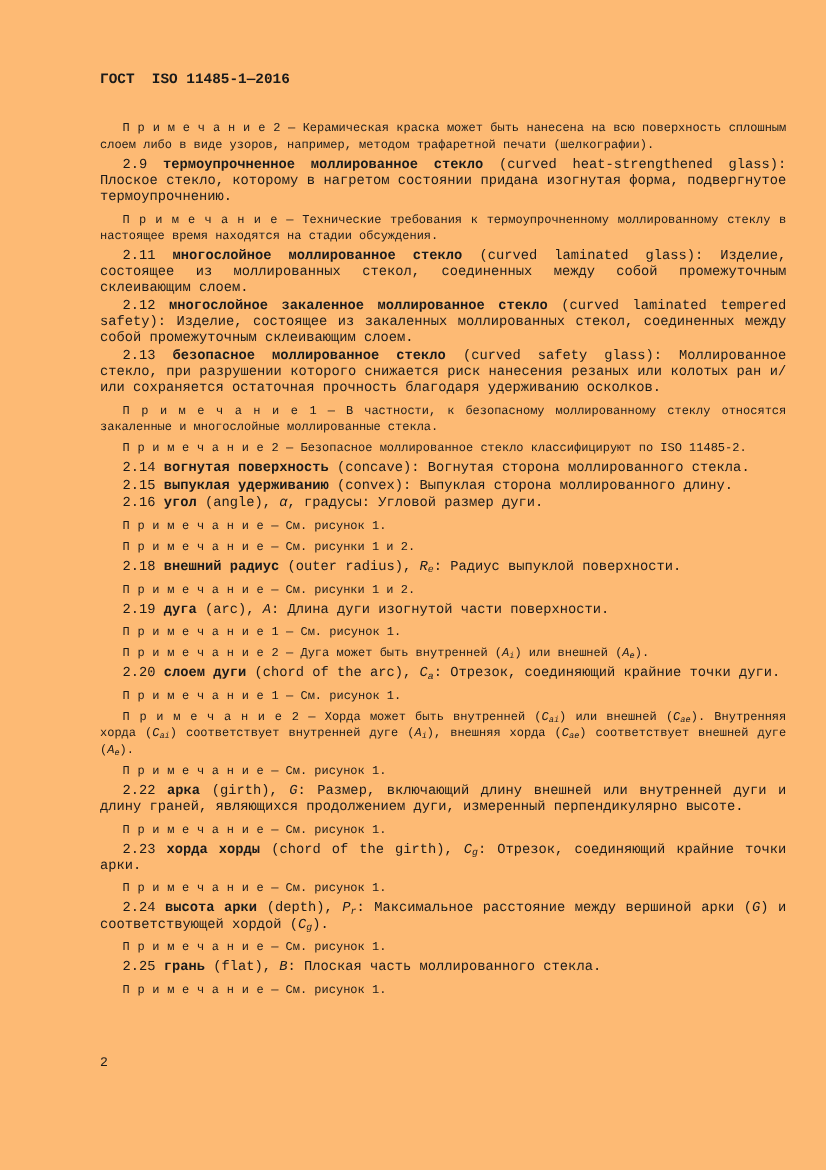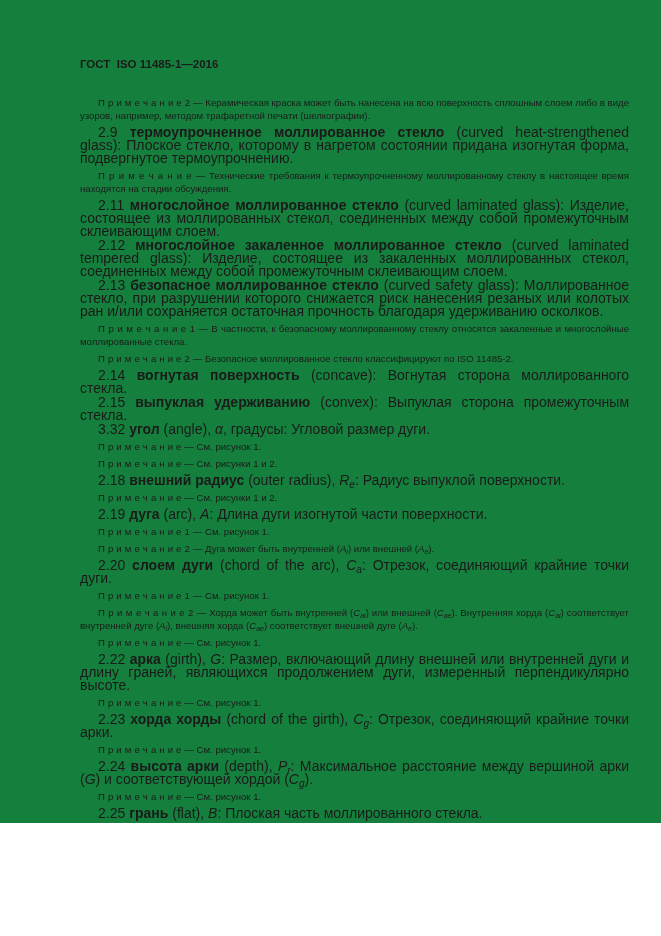--- a/index.html
+++ b/index.html
@@ -1,36 +1,36 @@
 <!DOCTYPE html>
 <html><head>
 <meta charset="utf-8">
 <style>
   html, body { margin: 0; padding: 0; background: #ffffff; }
   .page {
     position: relative;
     width: 661px;
-    height: 823px;
-    background: #15803d;
+    height: 936px;
+    background: #fdba74;
     box-sizing: border-box;
     padding: 57px 32px 0 80px;
-    font-family: Liberation Sans, sans-serif;
+    font-family: Liberation Mono, monospace;
     color: #1a1a1a;
     overflow: hidden;
   }
   .doc-header {
     font-weight: bold;
     font-size: 11.5px;
     line-height: 14px;
     white-space: pre;
     margin: 0 0 16px 0;
   }
   .content { width: 100%; margin-top: 25px; }
   p.term {
-    font-size: 14px;
+    font-size: 11px;
     line-height: 13px;
     margin: 1px 0;
     text-align: justify;
     text-indent: 18px;
   }
   p.note {
     font-size: 9.6px;
     line-height: 13px;
     margin: 4px 0;
     text-align: justify;
@@ -56,27 +56,27 @@
 <body>
 
 <div class="page">
   <div class="doc-header">ГОСТ  ISO 11485-1—2016</div>
 
   <div class="content">
       <p class="note"><span class="sp">П р и м е ч а н и е  2</span><span> — Керамическая краска может быть нанесена на всю поверхность сплошным слоем либо в виде узоров, например, методом трафаретной печати (шелкографии).</span></p>
       <p class="term"><span>2.9 </span><span class="b">термоупрочненное моллированное стекло</span><span> (curved heat-strengthened glass): Плоское стекло, которому в нагретом состоянии придана изогнутая форма, подвергнутое термоупрочнению.</span></p>
       <p class="note"><span class="sp">П р и м е ч а н и е</span><span> — Технические требования к термоупрочненному моллированному стеклу в настоящее время находятся на стадии обсуждения.</span></p>
       <p class="term"><span>2.11 </span><span class="b">многослойное моллированное стекло</span><span> (curved laminated glass): Изделие, состоящее из моллированных стекол, соединенных между собой промежуточным склеивающим слоем.</span></p>
-      <p class="term"><span>2.12 </span><span class="b">многослойное закаленное моллированное стекло</span><span> (curved laminated tempered glass): Изделие, состоящее из закаленных моллированных стекол, соединенных между собой промежуточным склеивающим слоем.</span></p>
+      <p class="term"><span>2.12 </span><span class="b">многослойное закаленное моллированное стекло</span><span> (curved laminated tempered safety): Изделие, состоящее из закаленных моллированных стекол, соединенных между собой промежуточным склеивающим слоем.</span></p>
       <p class="term"><span>2.13 </span><span class="b">безопасное моллированное стекло</span><span> (curved safety glass): Моллированное стекло, при разрушении которого снижается риск нанесения резаных или колотых ран и/или сохраняется остаточная прочность благодаря удерживанию осколков.</span></p>
       <p class="note"><span class="sp">П р и м е ч а н и е  1</span><span> — В частности, к безопасному моллированному стеклу относятся закаленные и многослойные моллированные стекла.</span></p>
       <p class="note"><span class="sp">П р и м е ч а н и е  2</span><span> — Безопасное моллированное стекло классифицируют по ISO 11485-2.</span></p>
       <p class="term"><span>2.14 </span><span class="b">вогнутая поверхность</span><span> (concave): Вогнутая сторона моллированного стекла.</span></p>
-      <p class="term"><span>2.15 </span><span class="b">выпуклая удерживанию</span><span> (convex): Выпуклая сторона промежуточным стекла.</span></p>
-      <p class="term"><span>3.32 </span><span class="b">угол</span><span> (angle), </span><span class="i">α</span><span>, градусы: Угловой размер дуги.</span></p>
+      <p class="term"><span>2.15 </span><span class="b">выпуклая удерживанию</span><span> (convex): Выпуклая сторона моллированного длину.</span></p>
+      <p class="term"><span>2.16 </span><span class="b">угол</span><span> (angle), </span><span class="i">α</span><span>, градусы: Угловой размер дуги.</span></p>
       <p class="note"><span class="sp">П р и м е ч а н и е</span><span> — См. рисунок 1.</span></p>
       <p class="note"><span class="sp">П р и м е ч а н и е</span><span> — См. рисунки 1 и 2.</span></p>
       <p class="term"><span>2.18 </span><span class="b">внешний радиус</span><span> (outer radius), </span><span class="i">R</span><sub class="sym">e</sub><span>: Радиус выпуклой поверхности.</span></p>
       <p class="note"><span class="sp">П р и м е ч а н и е</span><span> — См. рисунки 1 и 2.</span></p>
       <p class="term"><span>2.19 </span><span class="b">дуга</span><span> (arc), </span><span class="i">A</span><span>: Длина дуги изогнутой части поверхности.</span></p>
       <p class="note"><span class="sp">П р и м е ч а н и е  1</span><span> — См. рисунок 1.</span></p>
       <p class="note"><span class="sp">П р и м е ч а н и е  2</span><span> — Дуга может быть внутренней (</span><span class="i">A</span><sub class="sym">i</sub><span>) или внешней (</span><span class="i">A</span><sub class="sym">e</sub><span>).</span></p>
       <p class="term"><span>2.20 </span><span class="b">слоем дуги</span><span> (chord of the arc), </span><span class="i">C</span><sub class="sym">a</sub><span>: Отрезок, соединяющий крайние точки дуги.</span></p>
       <p class="note"><span class="sp">П р и м е ч а н и е  1</span><span> — См. рисунок 1.</span></p>
       <p class="note"><span class="sp">П р и м е ч а н и е  2</span><span> — Хорда может быть внутренней (</span><span class="i">C</span><sub class="sym">ai</sub><span>) или внешней (</span><span class="i">C</span><sub class="sym">ae</sub><span>). Внутренняя хорда (</span><span class="i">C</span><sub class="sym">ai</sub><span>) соответствует внутренней дуге (</span><span class="i">A</span><sub class="sym">i</sub><span>), внешняя хорда (</span><span class="i">C</span><sub class="sym">ae</sub><span>) соответствует внешней дуге (</span><span class="i">A</span><sub class="sym">e</sub><span>).</span></p>

